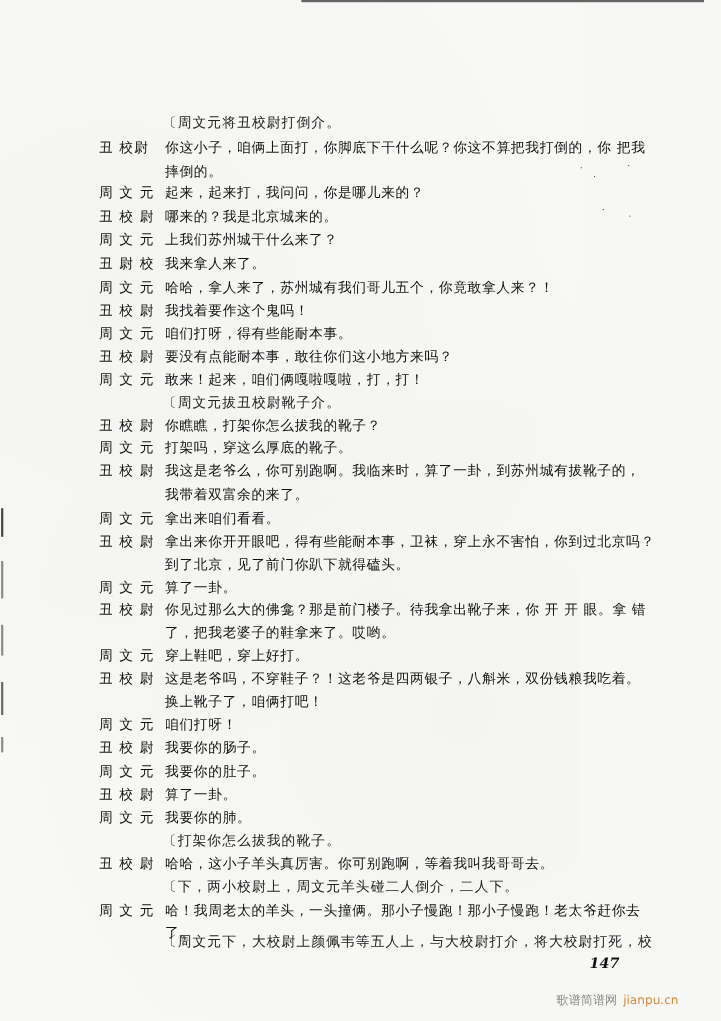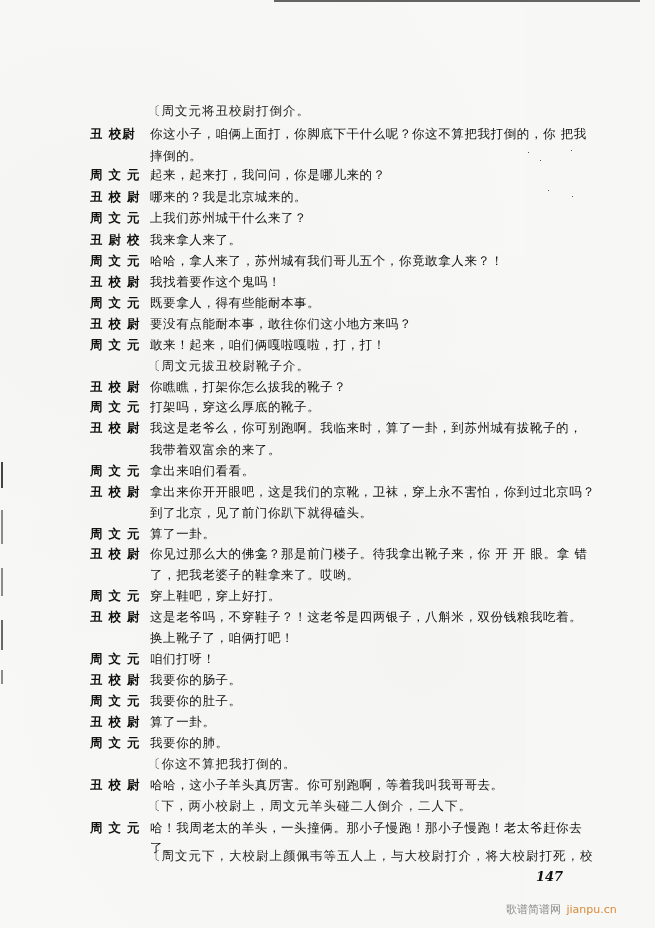--- a/index.html
+++ b/index.html
@@ -49,21 +49,21 @@
       left: 0;
       height: 20px;
       white-space: nowrap;
       font-size: 12.5px;
       line-height: 20px;
     }
     .speaker {
       position: absolute;
       left: 90px;
       width: 55px;
-      font-weight: bold;
+      font-weight: normal;
       letter-spacing: 6px;
       font-size: 12.5px;
     }
     .speaker.tight { letter-spacing: 1px; }
     .text {
       position: absolute;
       left: 150px;
       letter-spacing: 0.6px;
     }
     .text.cont { left: 150px; }
@@ -152,21 +152,21 @@
     <div class="line" style="top:251px;">
       <span class="speaker">周文元</span>
       <span class="text">哈哈，拿人来了，苏州城有我们哥儿五个，你竟敢拿人来？！</span>
     </div>
     <div class="line" style="top:272px;">
       <span class="speaker">丑校尉</span>
       <span class="text">我找着要作这个鬼吗！</span>
     </div>
     <div class="line" style="top:293px;">
       <span class="speaker">周文元</span>
-      <span class="text">既要拿人，得有些能耐本事。</span>
+      <span class="text">咱们打呀，得有些能耐本事。</span>
     </div>
     <div class="line" style="top:314px;">
       <span class="speaker">丑校尉</span>
       <span class="text">要没有点能耐本事，敢往你们这小地方来吗？</span>
     </div>
     <div class="line" style="top:335px;">
       <span class="speaker">周文元</span>
       <span class="text">敢来！起来，咱们俩嘎啦嘎啦，打，打！</span>
     </div>
 
@@ -189,21 +189,21 @@
     <div class="line" style="top:440px;">
       <span class="text cont">我带着双富余的来了。</span>
     </div>
 
     <div class="line" style="top:461px;">
       <span class="speaker">周文元</span>
       <span class="text">拿出来咱们看看。</span>
     </div>
     <div class="line" style="top:482px;">
       <span class="speaker">丑校尉</span>
-      <span class="text">拿出来你开开眼吧，这是我们的京靴，卫袜，穿上永不害怕，你到过北京吗？</span>
+      <span class="text">拿出来你开开眼吧，得有些能耐本事，卫袜，穿上永不害怕，你到过北京吗？</span>
     </div>
     <div class="line" style="top:503px;">
       <span class="text cont">到了北京，见了前门你趴下就得磕头。</span>
     </div>
 
     <div class="line" style="top:524px;">
       <span class="speaker">周文元</span>
       <span class="text">算了一卦。</span>
     </div>
     <div class="line" style="top:544px;">
@@ -241,21 +241,21 @@
     <div class="line" style="top:712px;">
       <span class="speaker">丑校尉</span>
       <span class="text bold">算了一卦。</span>
     </div>
     <div class="line" style="top:733px;">
       <span class="speaker">周文元</span>
       <span class="text bold">我要你的肺。</span>
     </div>
 
     <div class="line" style="top:754px;">
-      <span class="direction">〔你这不算把我打倒的。</span>
+      <span class="direction">〔打架你怎么拔我的靴子。</span>
     </div>
 
     <div class="line" style="top:775px;">
       <span class="speaker">丑校尉</span>
       <span class="text">哈哈，这小子羊头真厉害。你可别跑啊，等着我叫我哥哥去。</span>
     </div>
 
     <div class="line" style="top:796px;">
       <span class="direction">〔下，两小校尉上，周文元羊头碰二人倒介，二人下。</span>
     </div>

